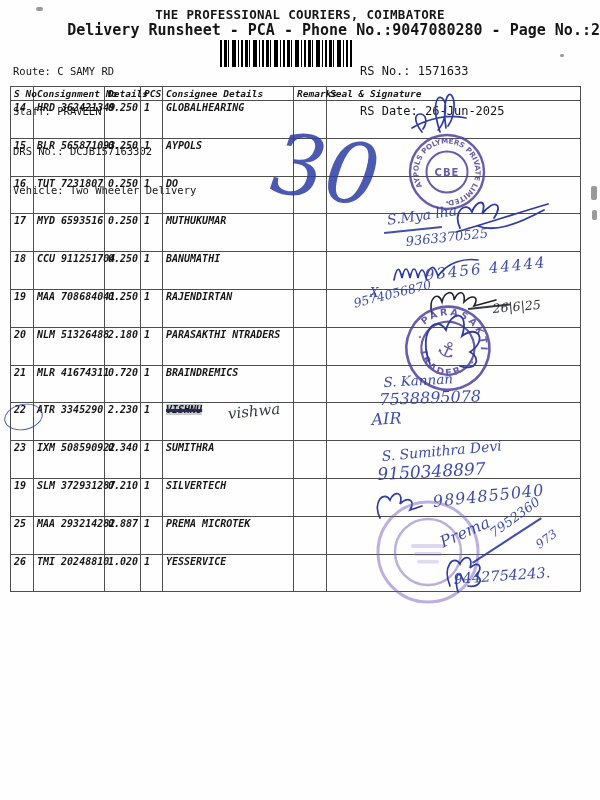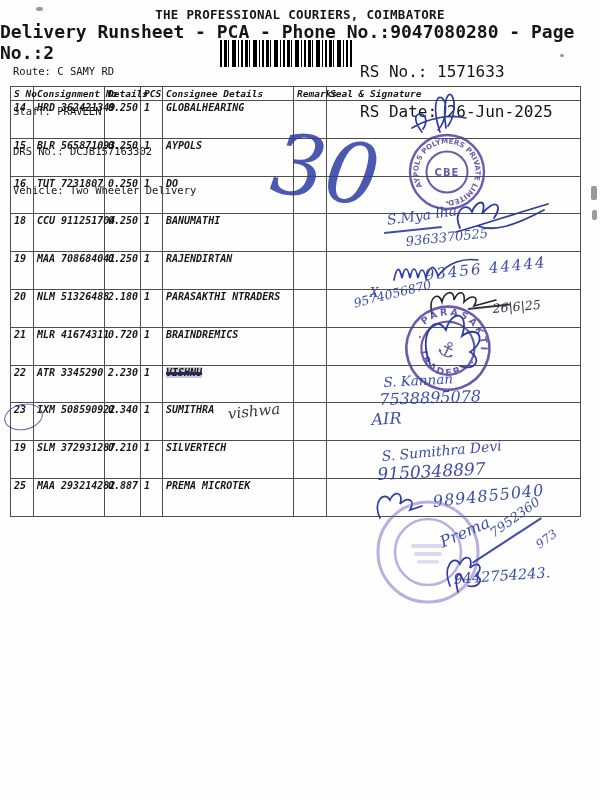--- a/index.html
+++ b/index.html
@@ -1,25 +1,25 @@
 <!DOCTYPE html>
 <html><head>
 <meta charset="utf-8">
 <style>
   html,body{margin:0;padding:0;background:#e8e8e8;}
   .page{position:relative;width:600px;height:800px;background:#fefefe;overflow:hidden;
         font-family:"DejaVu Sans Mono",monospace;color:#151515;}
   
   .co-name{position:absolute;top:7px;left:0;width:600px;text-align:center;
            font-weight:bold;font-size:12.5px;letter-spacing:.3px;}
-  .co-sub{position:absolute;top:21px;left:0;width:600px;text-align:left;
-          font-weight:bold;font-size:18px;}
+  .co-sub{position:absolute;top:21px;left:0;width:600px;text-align:right;
+          font-weight:bold;font-size:15px;}
   .info{position:absolute;left:13px;top:39px;font-size:10.5px;line-height:13.2px;white-space:pre;}
   .info .b{font-weight:normal;}
-  .rsblock{position:absolute;left:360px;top:39px;font-size:16px;line-height:13.2px;white-space:pre;}
+  .rsblock{position:absolute;left:360px;top:39px;font-size:12px;line-height:13.2px;white-space:pre;}
   .barcode{position:absolute;left:220px;top:40px;width:132px;height:27px;
     background:repeating-linear-gradient(90deg,#000 0 2px,#fff 2px 4px,#000 4px 7px,#fff 7px 8px,
       #000 8px 9px,#fff 9px 12px,#000 12px 16px,#fff 16px 18px,#000 18px 19px,#fff 19px 21px);}
   
   table.runsheet{position:absolute;left:10px;top:86px;width:570px;border-collapse:collapse;
                  table-layout:fixed;font-style:italic;}
   table.runsheet th,table.runsheet td{border:1px solid #4e4e4e;vertical-align:top;
     padding:1px 3px;font-size:10px;font-weight:bold;overflow:visible;white-space:nowrap;}
   table.runsheet th{font-size:9.5px;text-align:left;height:11px;padding-top:1px;}
   table.runsheet tr.r{height:37.8px;margin-left:32px;}
@@ -104,20 +104,29 @@
     <tr class="r">
           <td>16</td>
           <td>TUT 7231807</td>
           <td>0.250</td>
           <td>1</td>
           <td>DO</td>
           <td></td>
           <td></td>
         </tr>
     <tr class="r">
+          <td>17</td>
+          <td>MYD 6593516</td>
+          <td>0.250</td>
+          <td>1</td>
+          <td>MUTHUKUMAR</td>
+          <td></td>
+          <td></td>
+        </tr>
+    <tr class="r">
           <td>18</td>
           <td>CCU 911251704</td>
           <td>0.250</td>
           <td>1</td>
           <td>BANUMATHI</td>
           <td></td>
           <td></td>
         </tr>
     <tr class="r">
           <td>19</td>
@@ -172,20 +181,29 @@
           <td>SILVERTECH</td>
           <td></td>
           <td></td>
         </tr>
     <tr class="r">
           <td>25</td>
           <td>MAA 293214282</td>
           <td>0.887</td>
           <td>1</td>
           <td>PREMA MICROTEK</td>
+          <td></td>
+          <td></td>
+        </tr>
+    <tr class="r">
+          <td>26</td>
+          <td>TMI 20248810</td>
+          <td>1.020</td>
+          <td>1</td>
+          <td>YESSERVICE</td>
           <td></td>
           <td></td>
         </tr>
   </tbody>
     </table>
 
   <div class="circle22"></div>
 
   <div class="big30">30</div>
 

